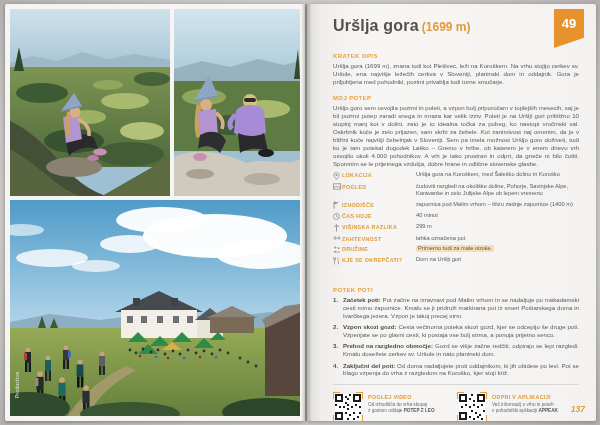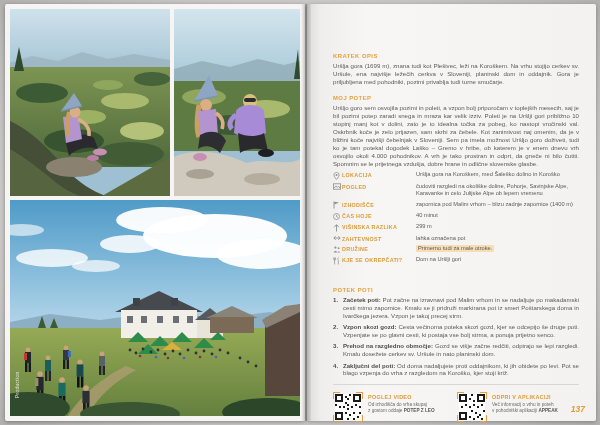--- a/index.html
+++ b/index.html
@@ -305,21 +305,27 @@
       <ellipse cx="18" cy="208" rx="42" ry="16" fill="#2f4a2c"></ellipse>
       <ellipse cx="120" cy="214" rx="50" ry="12" fill="#3a5531"></ellipse>
       <ellipse cx="258" cy="212" rx="46" ry="14" fill="#2c462a"></ellipse>
       <text transform="translate(9,198) rotate(-90)" font-size="4.5" fill="#e9e7e1" font-family="Liberation Sans, sans-serif" letter-spacing=".5">Production</text>
     </svg>
   </div>
 </div>
 
 <div class="page page-right">
 
-
+  <div class="tab49">
+    <span>49</span>
+  </div>
+
+  <div class="title-row">
+    <span class="title-main">Uršlja gora</span><span class="title-elev">(1699 m)</span>
+  </div>
 
   <div class="sec" id="sec-kratek">
     <div class="sec-head">KRATEK OPIS</div>
     <p class="body-txt">Uršlja gora (1699 m), znana tudi kot Plešivec, leži na Koroškem. Na vrhu stojijo cerkev sv. Uršule, ena najvišje ležečih cerkva v Sloveniji, planinski dom in oddajnik. Gora je priljubljena med pohodniki, pozimi privablja tudi turne smučarje.</p>
   </div>
 
   <div class="sec" id="sec-moj">
     <div class="sec-head">MOJ POTEP</div>
     <p class="body-txt">Uršljo goro sem osvojila pozimi in poleti, a vzpon bolj priporočam v toplejših mesecih, saj je bil pozimi potep zaradi snega in mraza kar velik izziv. Poleti je na Uršlji gori približno 10 stopinj manj kot v dolini, zato je to idealna točka za pobeg, ko nastopi vročinski val. Oskrbnik koče je zelo prijazen, sam skrbi za čebele. Kot zanimivost naj omenim, da je v bližini koče najvišji čebelnjak v Sloveniji. Sem pa imela možnost Uršljo goro doživeti, tudi ko je tam potekal dogodek Laško – Gremo v hribe, ob katerem je v enem dnevu vrh osvojilo okoli 4.000 pohodnikov. A vrh je tako prostran in odprt, da gneče ni bilo čutiti. Spomnim se le prijetnega vzdušja, dobre hrane in odlične slovenske glasbe.</p>
   </div>

